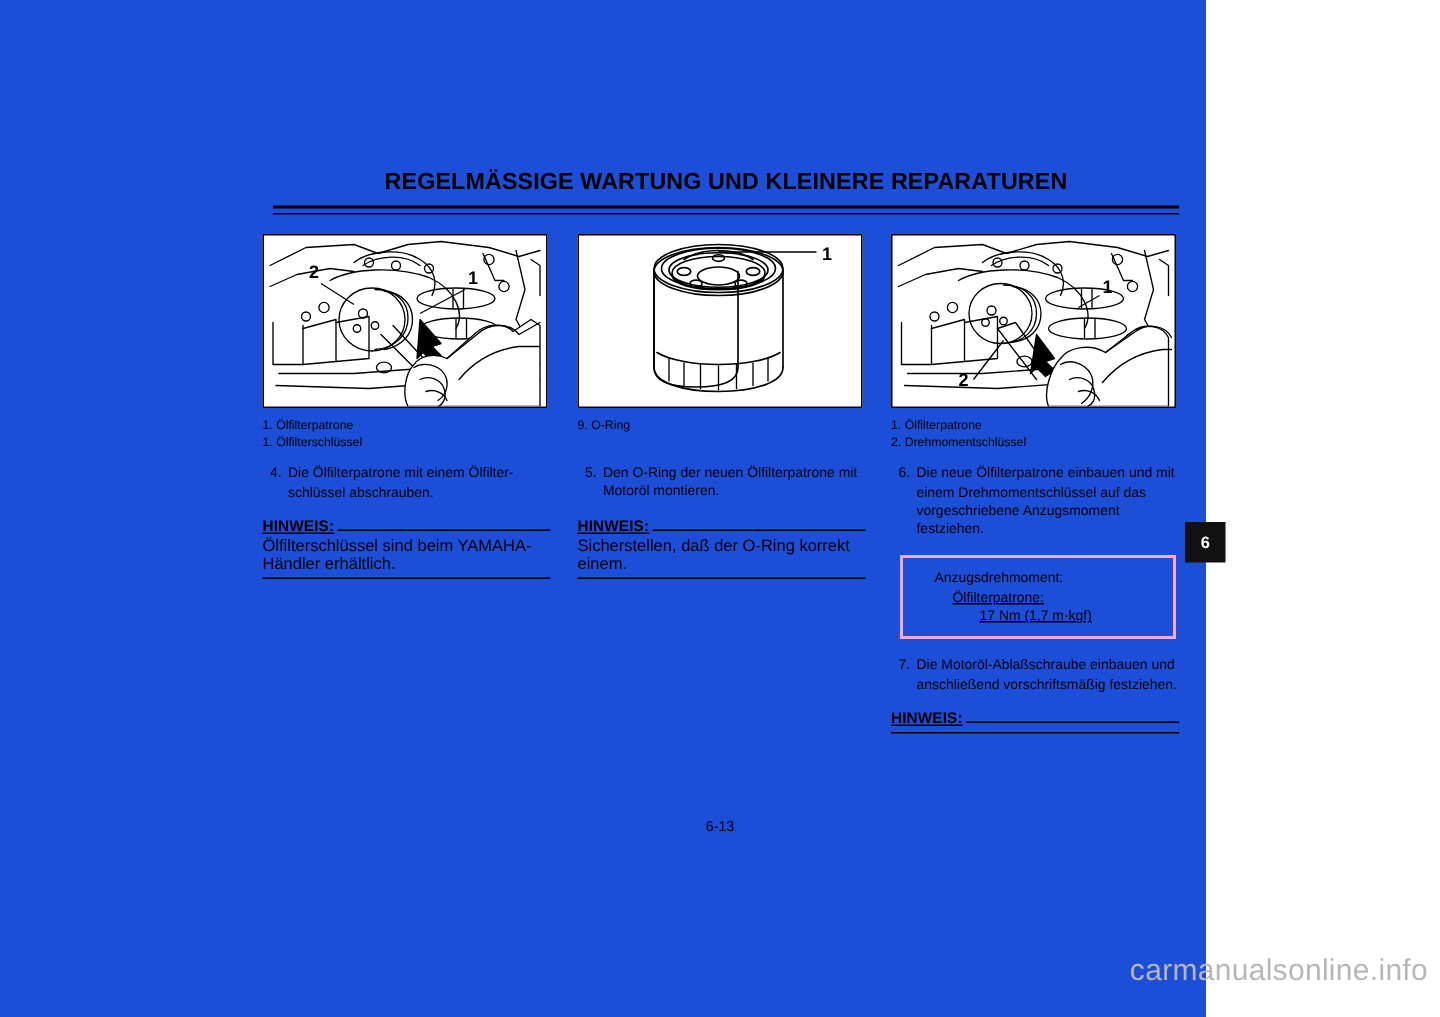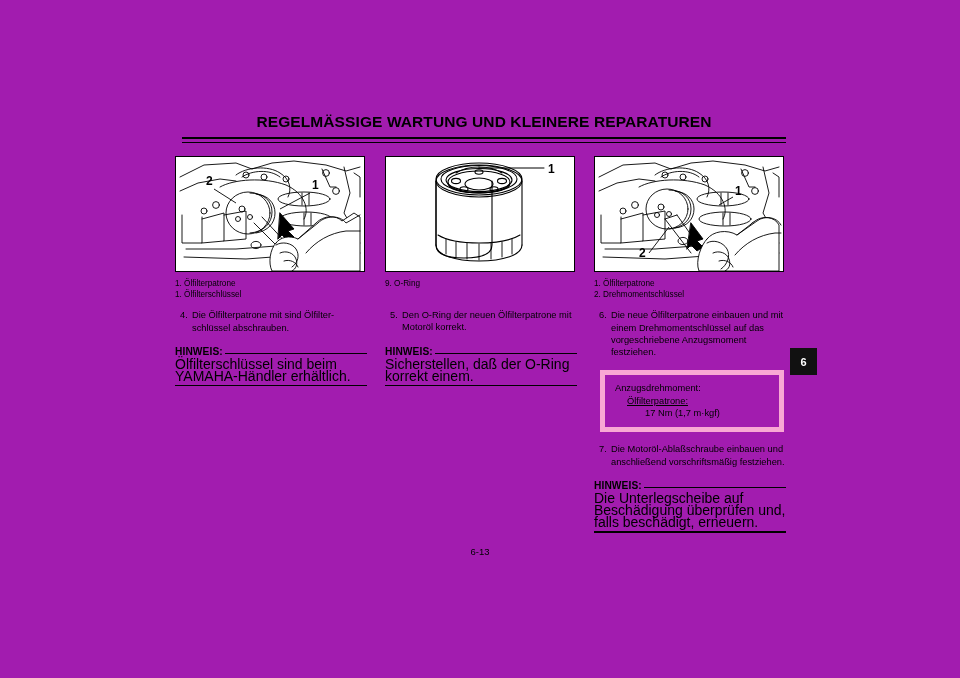--- a/index.html
+++ b/index.html
@@ -13,22 +13,22 @@
     position: relative;
     font-family: "Liberation Sans", sans-serif;
     color: #000000;
     overflow: hidden;
   }
 
   
   #page {
     position: absolute;
     left: 0; top: 0;
-    width: 960px; height: 678px;
-    background: #a21caf;
+    width: 804px; height: 678px;
+    background: #1d4ed8;
   }
 
   
   #header {
     position: absolute;
     left: 182px;
     top: 112px;
     width: 604px;
     text-align: center;
   }
@@ -102,53 +102,54 @@
   .note { margin-top: 12px; }
   .note-head {
     display: flex;
     align-items: flex-end;
   }
   .note-head .word {
     font-size: 10.2px;
     font-weight: bold;
     line-height: 11px;
     letter-spacing: 0.1px;
+    text-decoration: underline;
   }
   .note-head .rule {
     flex: 1 1 auto;
     height: 1.1px;
     background: #000;
     margin-bottom: 2.5px;
     margin-left: 2px;
   }
   .note-body {
-    font-size: 14px;
+    font-size: 11px;
     line-height: 12.2px;
     padding-top: 1px;
   }
   .note-foot {
     height: 1.1px;
     background: #000;
     margin-top: 3px;
   }
 
   
   .spec-box {
-    border: 5px solid #f9a8d4;
+    border: 2px solid #f9a8d4;
     box-sizing: border-box;
     margin-top: 12px;
     margin-left: 6px;
     width: 184px;
-    padding: 7px 0 8px 0;
+    padding: 7px 0 8px 11px;
     font-size: 9.3px;
     line-height: 12.4px;
   }
   .spec-l1 { padding-left: 10px; }
   .spec-l2 { padding-left: 22px; text-decoration: underline; }
-  .spec-l3 { padding-left: 40px; }
+  .spec-l3 { padding-left: 40px; text-decoration: underline; }
 
   
   #side-tab {
     position: absolute;
     left: 790px;
     top: 348px;
     width: 27px;
     height: 27px;
     background: #111111;
     color: #ffffff;
@@ -259,21 +260,21 @@
       </svg>
     </div>
 
     <div class="fig-caption">
       <div>1.  Ölfilterpatrone</div>
       <div>1.  Ölfilterschlüssel</div>
     </div>
 
     <div class="step">
       <div class="num">4.</div>
-      <div class="txt">Die Ölfilterpatrone mit sind Ölfilter-schlüssel abschrauben.</div>
+      <div class="txt">Die Ölfilterpatrone mit einem Ölfilter-schlüssel abschrauben.</div>
     </div>
 
     <div class="note">
       <div class="note-head">
         <span class="word">HINWEIS:</span>
         <span class="rule"></span>
       </div>
       <div class="note-body">Ölfilterschlüssel sind beim YAMAHA-Händler erhältlich.</div>
       <div class="note-foot"></div>
     </div>
@@ -323,21 +324,21 @@
         <text x="162" y="16" font-family="Liberation Sans, sans-serif" font-size="12" font-weight="bold" fill="#000">1</text>
       </svg>
     </div>
 
     <div class="fig-caption">
       <div>9.  O-Ring</div>
     </div>
 
     <div class="step" style="margin-top:20px;">
       <div class="num">5.</div>
-      <div class="txt">Den O-Ring der neuen Ölfilterpatrone mit Motoröl korrekt.</div>
+      <div class="txt">Den O-Ring der neuen Ölfilterpatrone mit Motoröl montieren.</div>
     </div>
 
     <div class="note">
       <div class="note-head">
         <span class="word">HINWEIS:</span>
         <span class="rule"></span>
       </div>
       <div class="note-body">Sicherstellen, daß der O-Ring korrekt einem.</div>
       <div class="note-foot"></div>
     </div>
@@ -424,25 +425,25 @@
     <div class="step" style="margin-top:11px;">
       <div class="num">7.</div>
       <div class="txt">Die Motoröl-Ablaßschraube einbauen und anschließend vorschriftsmäßig festziehen.</div>
     </div>
 
     <div class="note">
       <div class="note-head">
         <span class="word">HINWEIS:</span>
         <span class="rule"></span>
       </div>
-      <div class="note-body">Die Unterlegscheibe auf Beschädigung überprüfen und, falls beschädigt, erneuern.</div>
       <div class="note-foot"></div>
     </div>
   </div>
 
   <div id="side-tab">
     <span>6</span>
   </div>
 
   <div id="page-number">6-13</div>
 
+  <div id="watermark">carmanualsonline.info</div>
 
 </div>
 
 </body></html>

